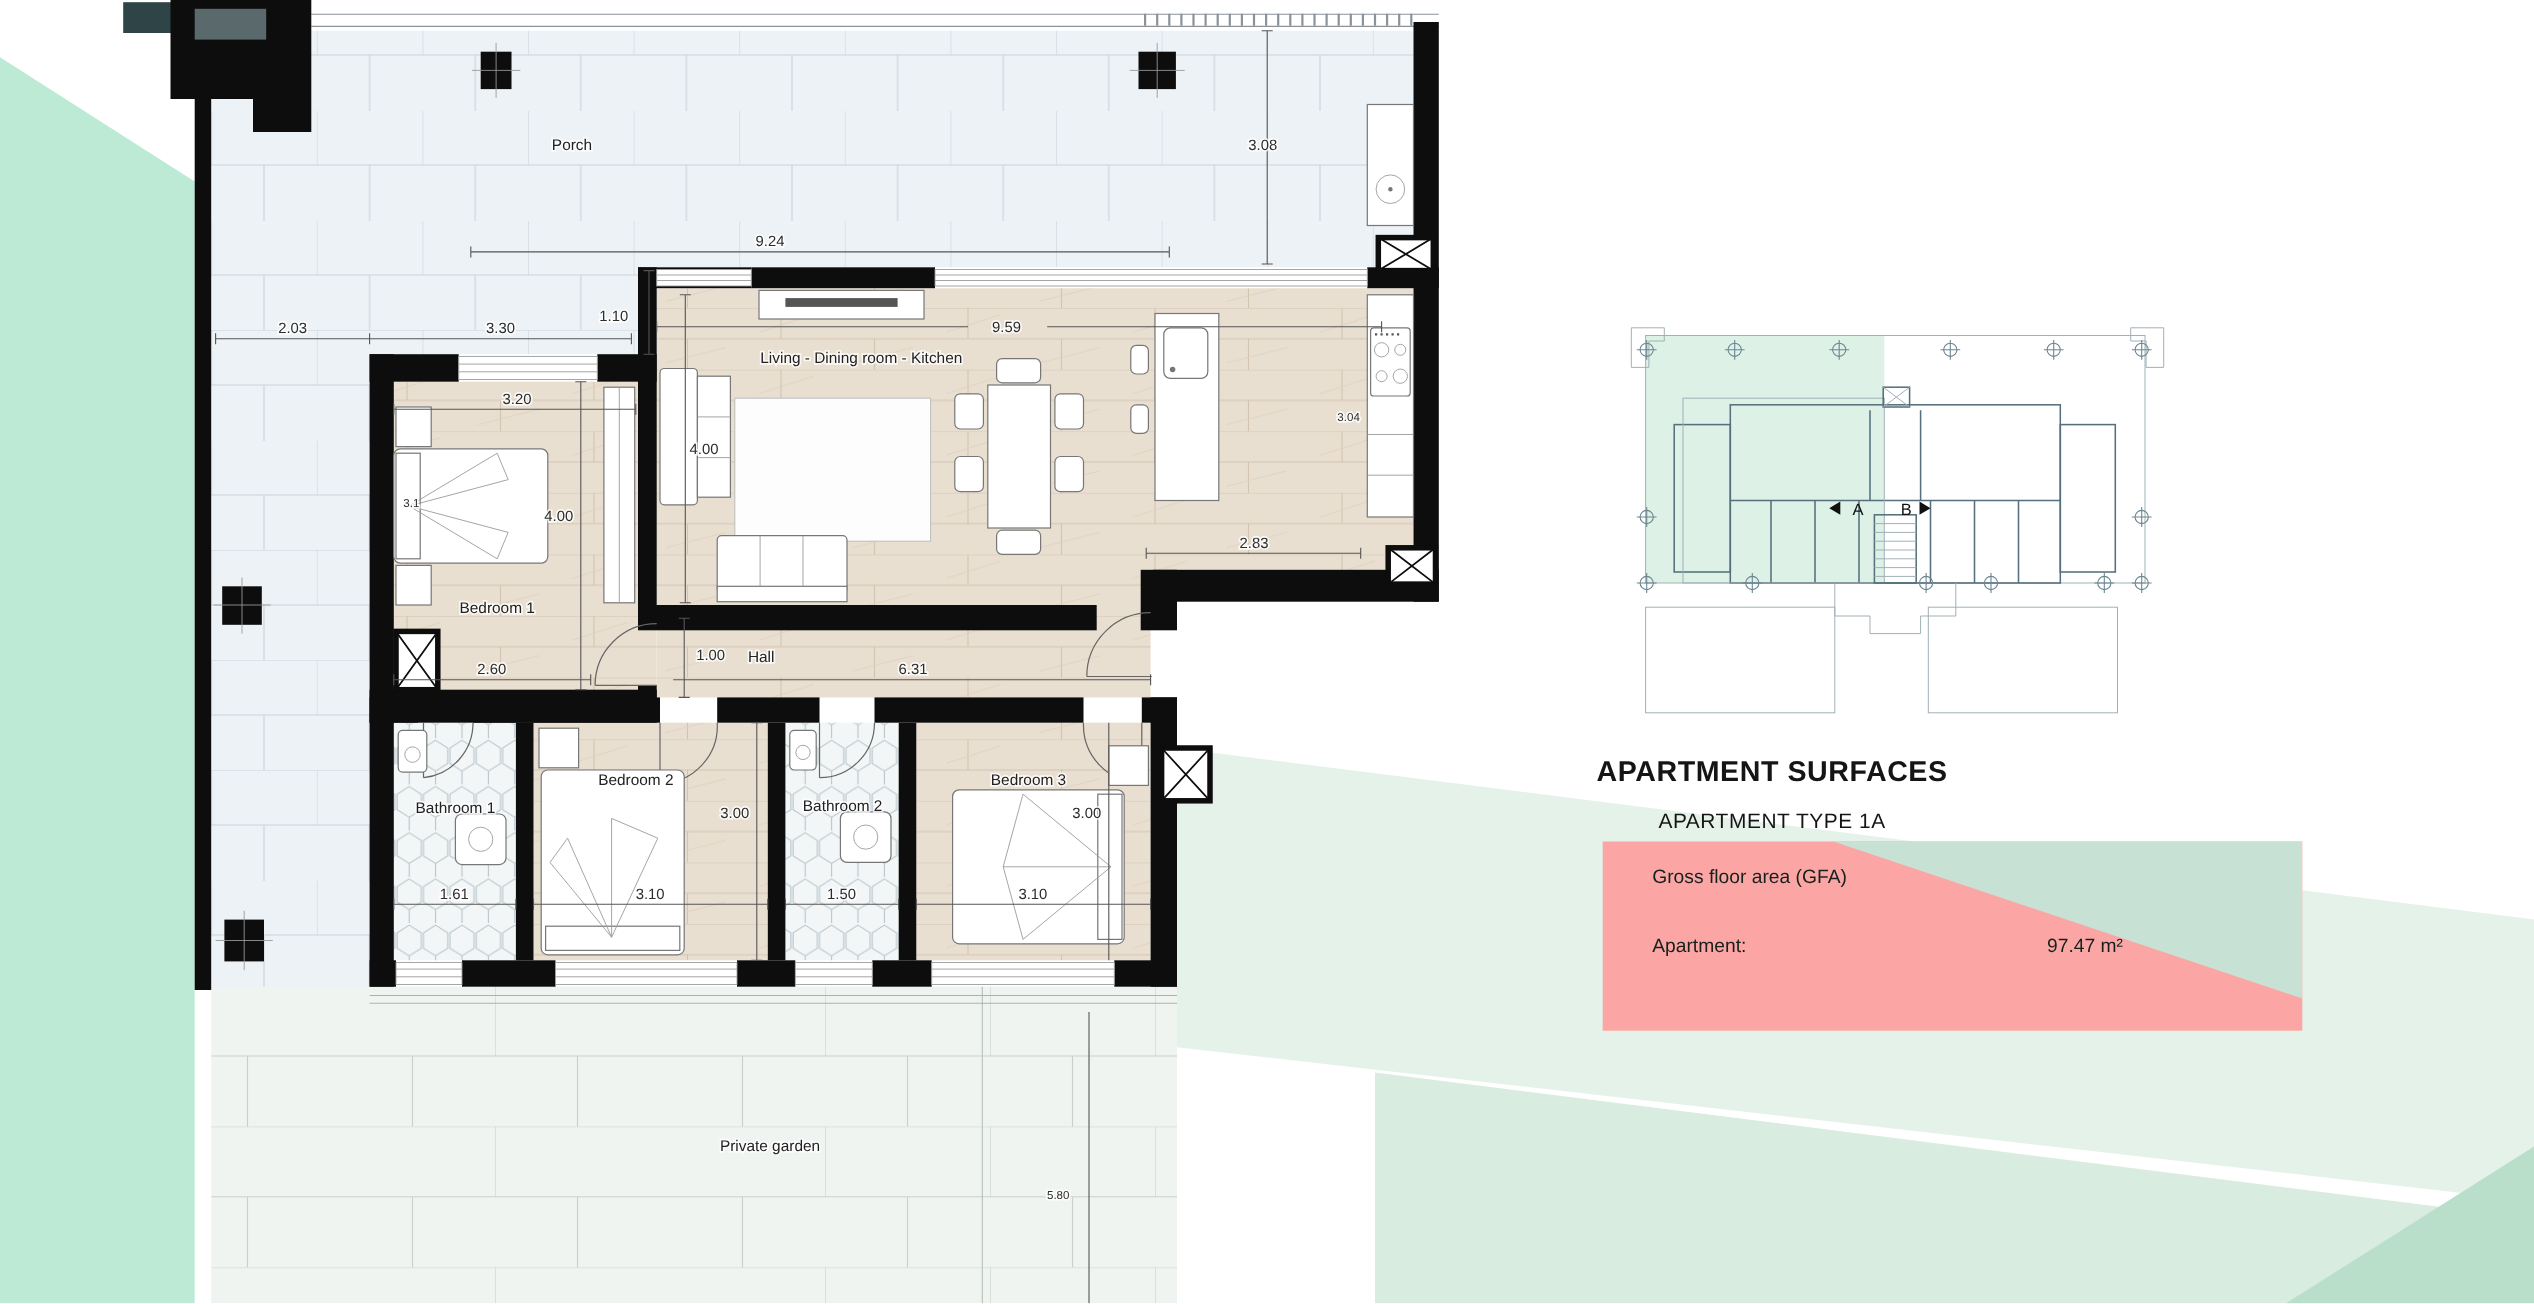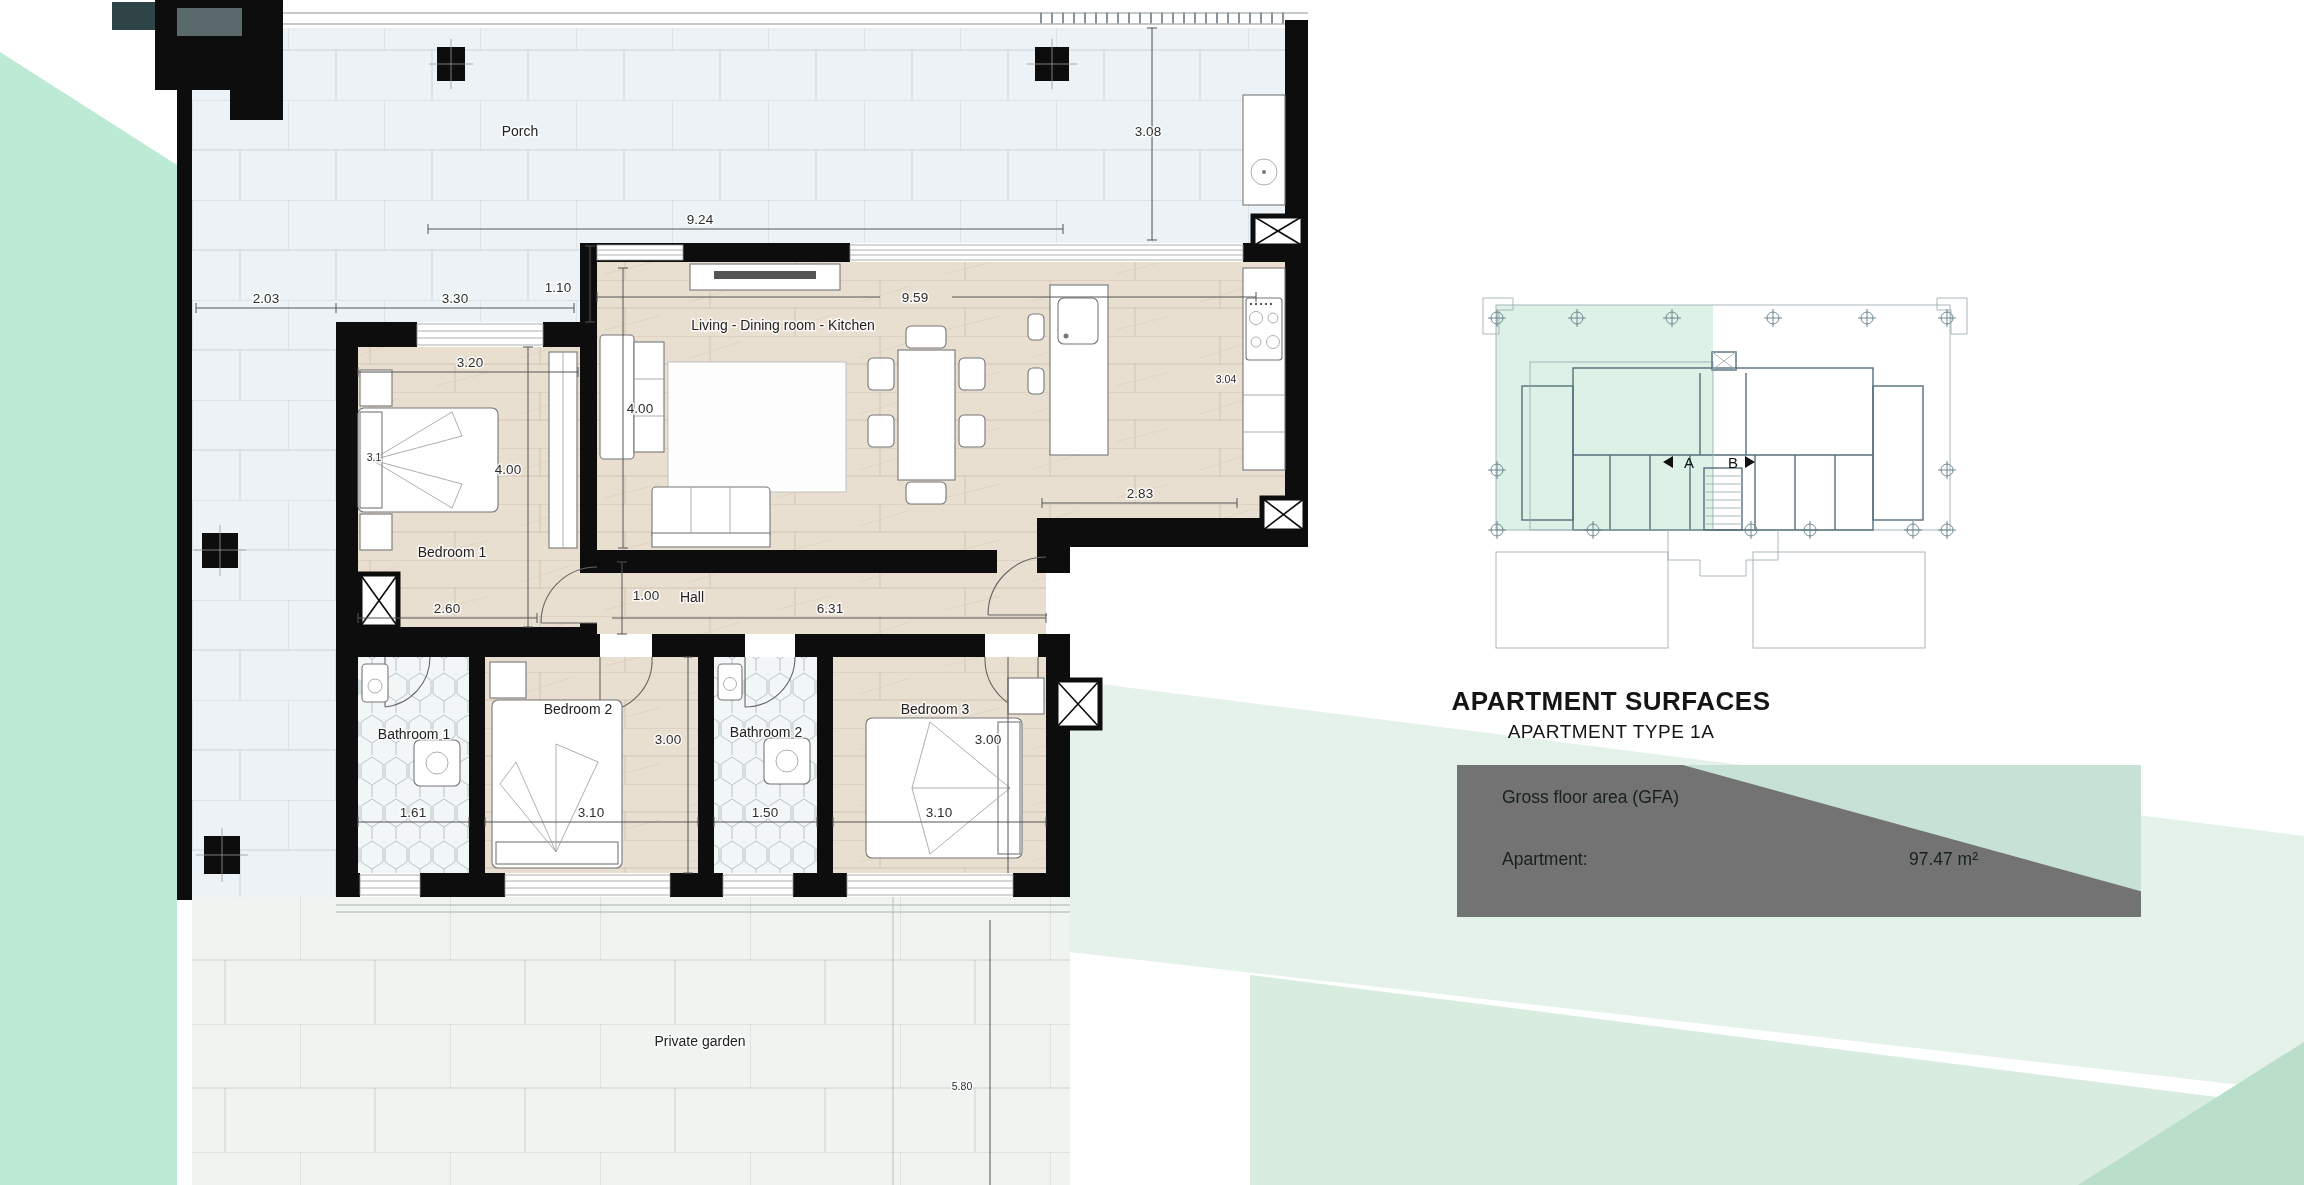--- a/index.html
+++ b/index.html
@@ -15,22 +15,22 @@
   .wall{fill:#0d0d0d;}
   .furn{fill:#fff;stroke:#777;stroke-width:1.1;}
   .thin{stroke:#999;stroke-width:.8;fill:none;}
   .arc{stroke:#666;stroke-width:1.1;fill:none;}
   .xbox{fill:#fff;stroke:#0d0d0d;stroke-width:5;}
   .xln{stroke:#0d0d0d;stroke-width:1.6;}
   .kpl{stroke:#55707c;stroke-width:1.4;fill:none;}
   .kplt{stroke:#9fb0b6;stroke-width:.9;fill:none;}
   .title-block{position:absolute;left:1361px;top:686px;width:500px;text-align:center;color:#151515;}
   .title-block .t1{font-size:26px;font-weight:bold;letter-spacing:.5px;}
-  .title-block .t2{font-size:19px;margin-top:4px;letter-spacing:.5px;}
-  .panel{position:absolute;left:1457px;top:765px;width:636px;height:152px;background:#737373;color:#16211c;padding-left:48px;}
+  .title-block .t2{font-size:19px;margin-top:20px;letter-spacing:.5px;}
+  .panel{position:absolute;left:1457px;top:765px;width:636px;height:172px;background:#fca5a5;color:#16211c;}
   .panel .lighter{position:absolute;inset:0;background:#c7e2d4;
       clip-path:polygon(33% 0,100% 0,100% 83%);}
   .panel .inner{position:absolute;inset:0;}
   .panel .section{position:absolute;left:45px;top:22px;font-size:17.5px;}
   .rows{position:absolute;left:45px;right:163px;top:80px;}
   .prow{display:flex;justify-content:space-between;font-size:17.5px;line-height:28px;}
   .prow .val{text-align:right;}
 </style>
 </head>
 <body>

